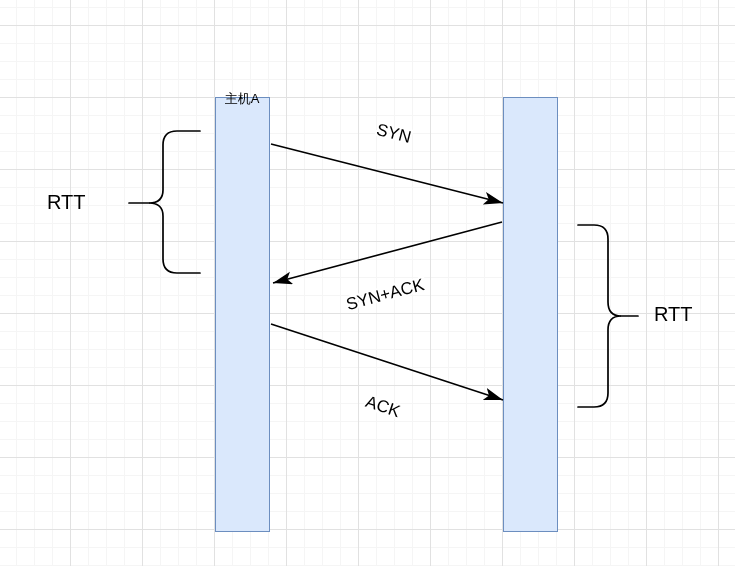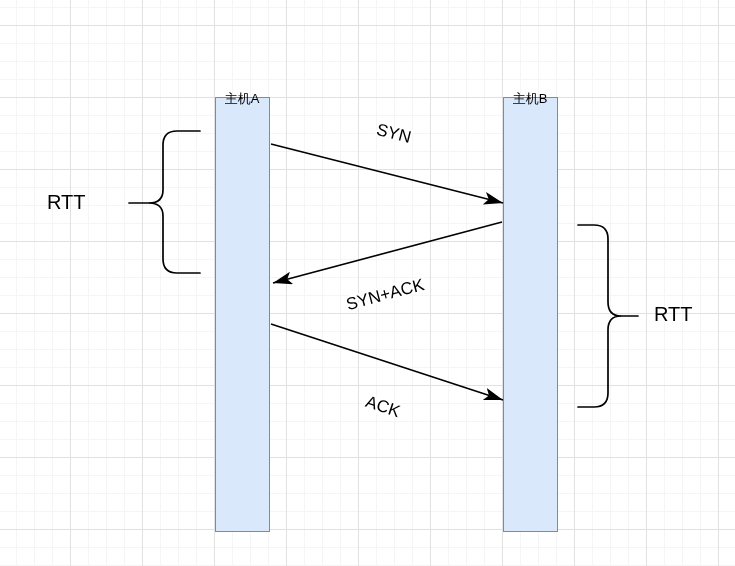--- a/index.html
+++ b/index.html
@@ -69,21 +69,20 @@
 </style>
 </head>
 <body>
 
 <div class="canvas">
 
   <div class="lifeline lifeline-a"></div>
   <div class="lifeline lifeline-b"></div>
 
   <div class="host-label host-a-label">主机A</div>
-  <div class="host-label host-b-label">主机B</div>
 
   <div class="rtt-label rtt-left">RTT</div>
   <div class="rtt-label rtt-right">RTT</div>
 
   <svg class="overlay" viewBox="0 0 735 566">
     <defs>
       <marker id="arrowhead" markerWidth="14" markerHeight="10" refX="12" refY="4" orient="auto" markerUnits="strokeWidth">
         <path d="M0,0 L12,4 L0,8 L2.8,4 Z" fill="#000000"></path>
       </marker>
     </defs>

